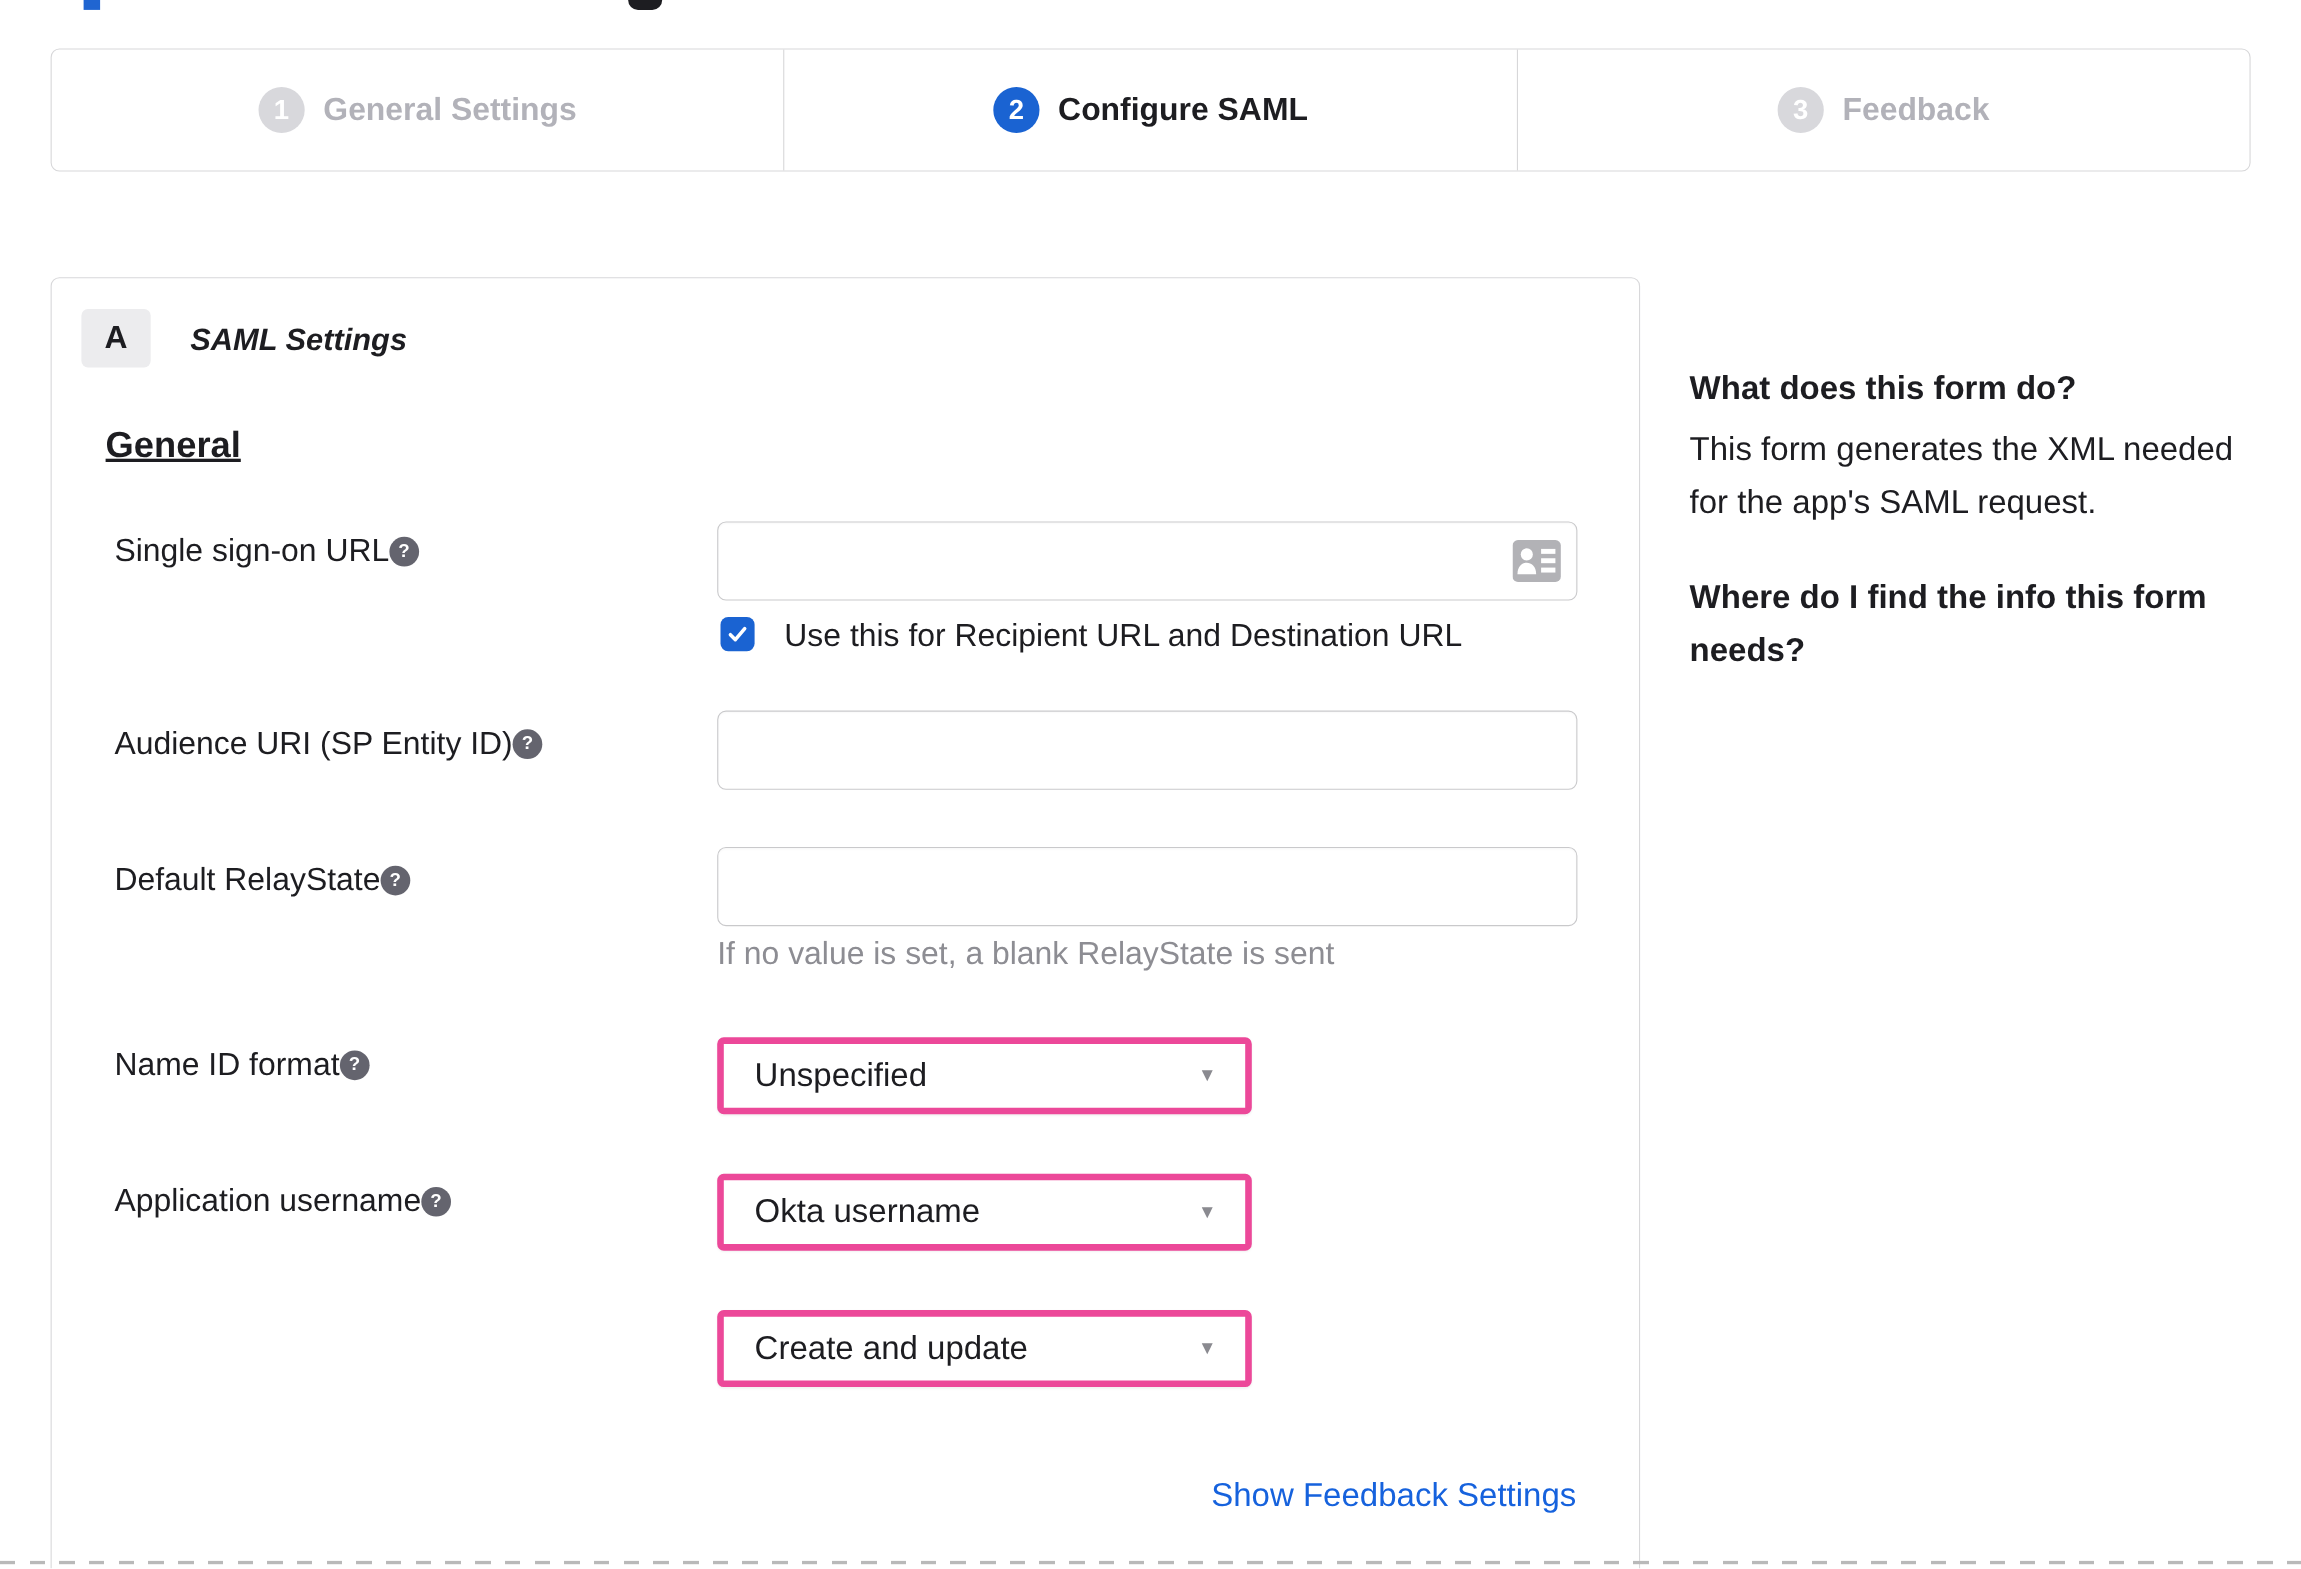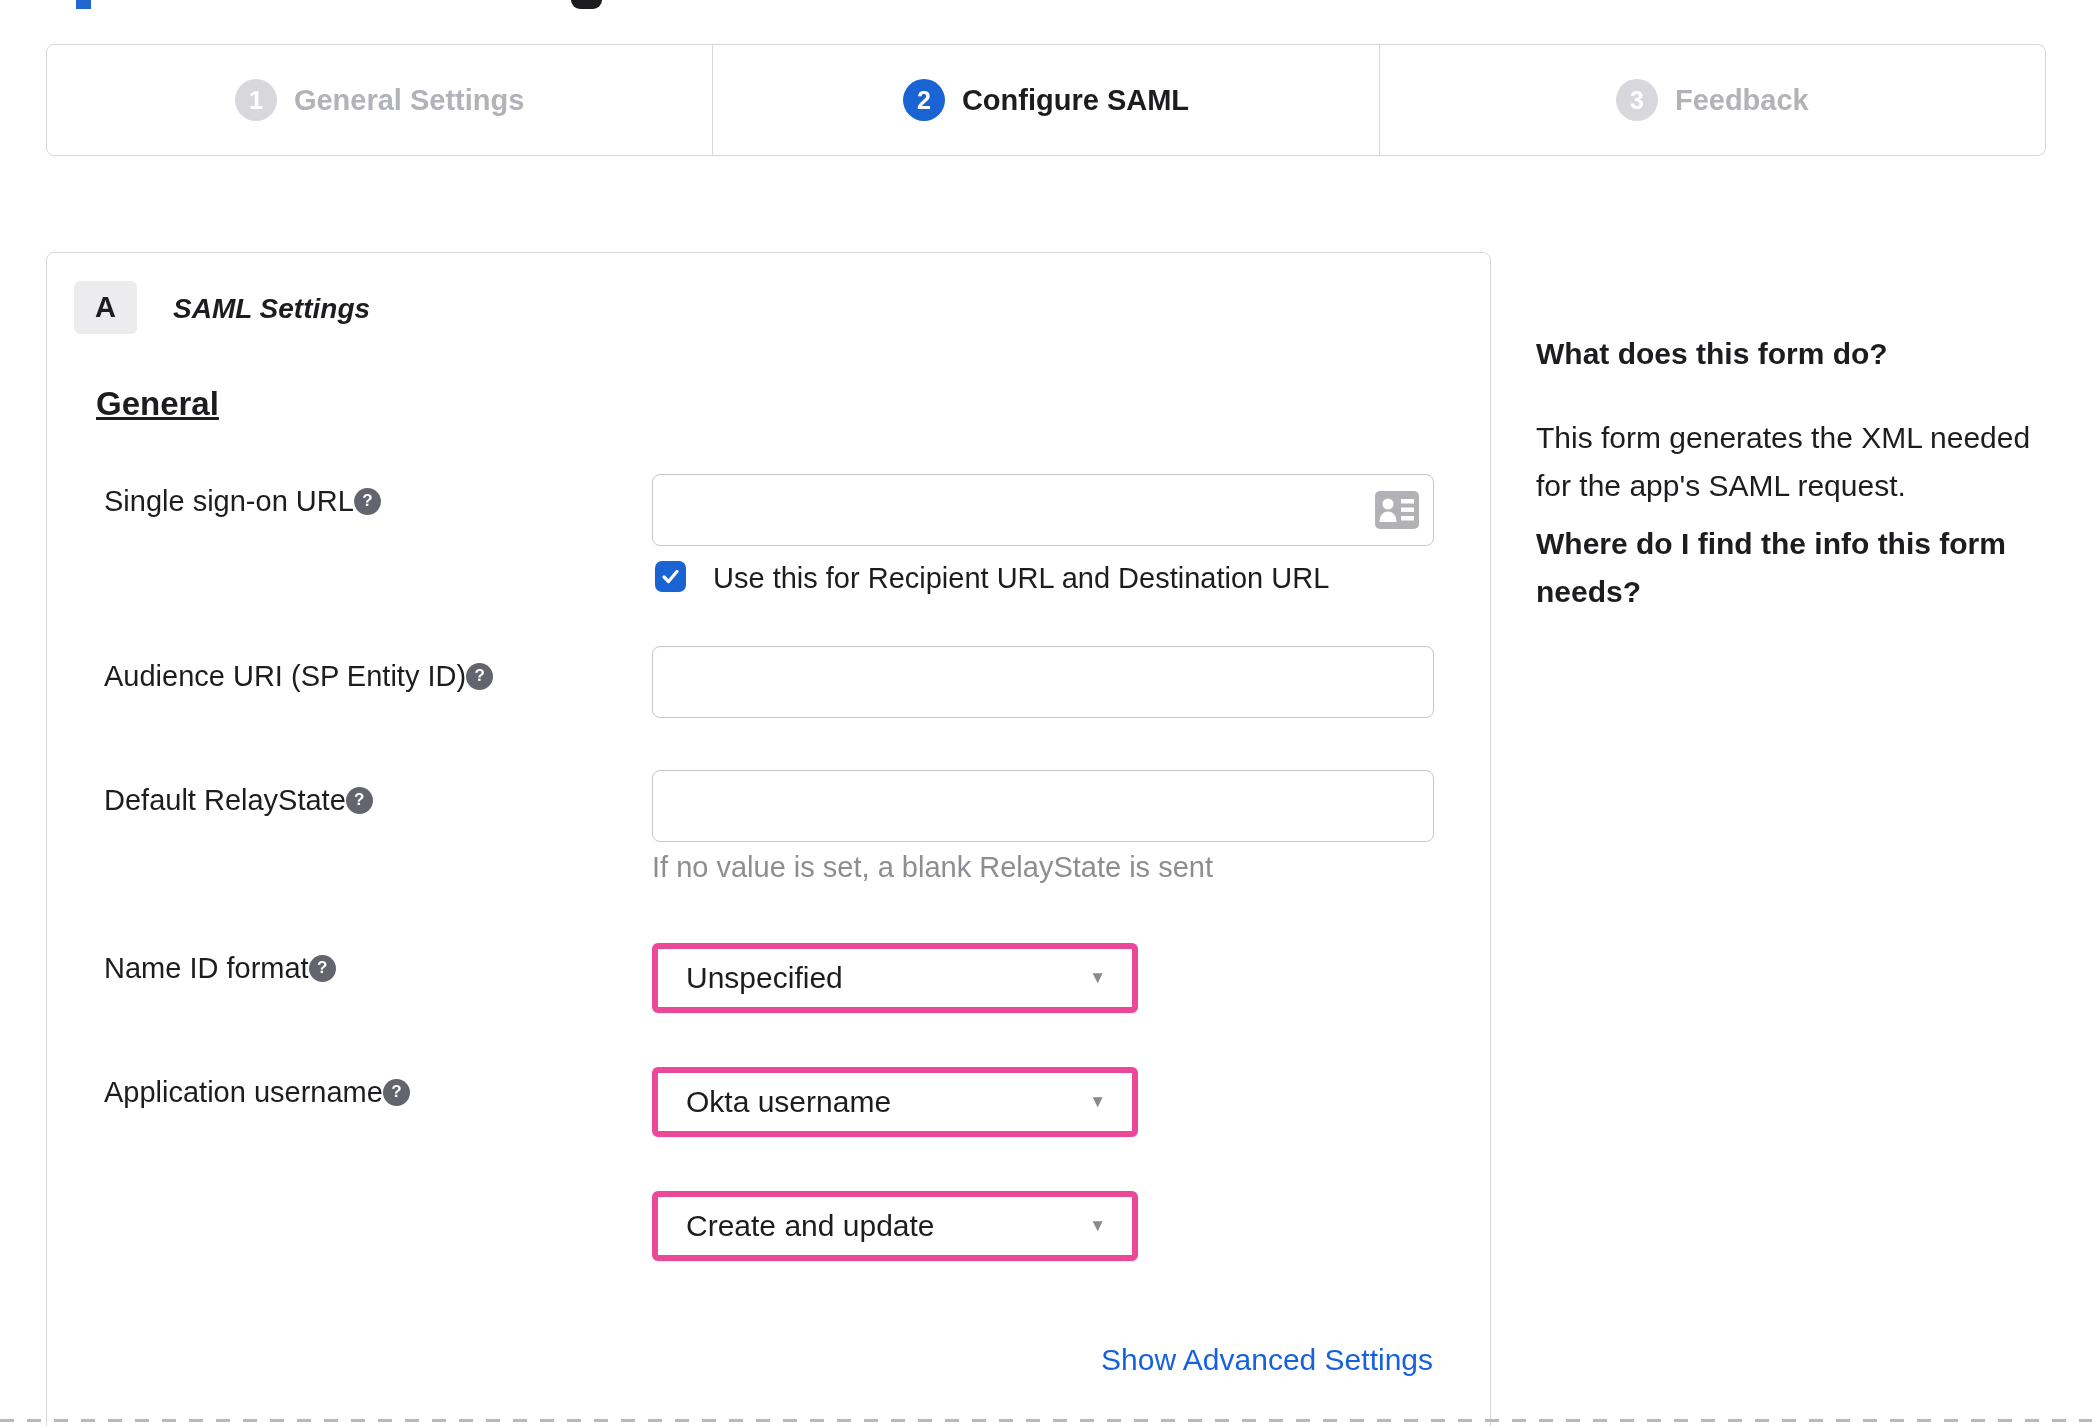--- a/index.html
+++ b/index.html
@@ -70,21 +70,21 @@
     border:6px solid #ec4899; border-radius:6px; box-shadow:0 1px 2px rgba(0,0,0,0.05);
     display:flex; align-items:center; cursor:pointer;
   }
   .dd-value { flex:1; font-size:30px; color:#1d1d21; padding-left:28px; }
   .dd-arrow { flex:0 0 auto; font-size:17px; color:#8a8a90; padding-right:26px; }
 
   .adv-link { position:absolute; right:57px; top:1090px; font-size:30px; font-weight:500; color:#1662dd; text-decoration:none; cursor:pointer; }
 
   
   .side-h { position:absolute; left:1536px; font-size:30px; font-weight:bold; line-height:48px; white-space:pre-line; }
-  .side-p { position:absolute; left:1536px; font-size:30px; line-height:48px; white-space:pre-line; color:#1d1d21;margin-top:29px; }
+  .side-p { position:absolute; left:1536px; font-size:30px; line-height:48px; white-space:pre-line; color:#1d1d21; }
 
   .cutline {
     position:absolute; left:0; top:1419px; width:2092px; height:3px;
     background:repeating-linear-gradient(to right, #b9b9b9 0 14px, transparent 14px 27px);
   }
 </style>
 </head>
 <body>
 
 <div class="page">
@@ -167,21 +167,21 @@
     <div class="dropdown" style="top:814px">
       <span class="dd-value">Okta username</span>
       <span class="dd-arrow">▼</span>
     </div>
 
     <div class="dropdown" style="top:938px">
       <span class="dd-value">Create and update</span>
       <span class="dd-arrow">▼</span>
     </div>
 
-    <a class="adv-link">Show Advanced Settings</a>
+    <a class="adv-link">Show Feedback Settings</a>
   </div>
 
   <div class="side-h" style="top:330px">What does this form do?</div>
   <div class="side-p" style="top:385px">This form generates the XML needed
 for the app's SAML request.</div>
   <div class="side-h" style="top:520px">Where do I find the info this form
 needs?</div>
 
   <div class="cutline"></div>
 </div>

